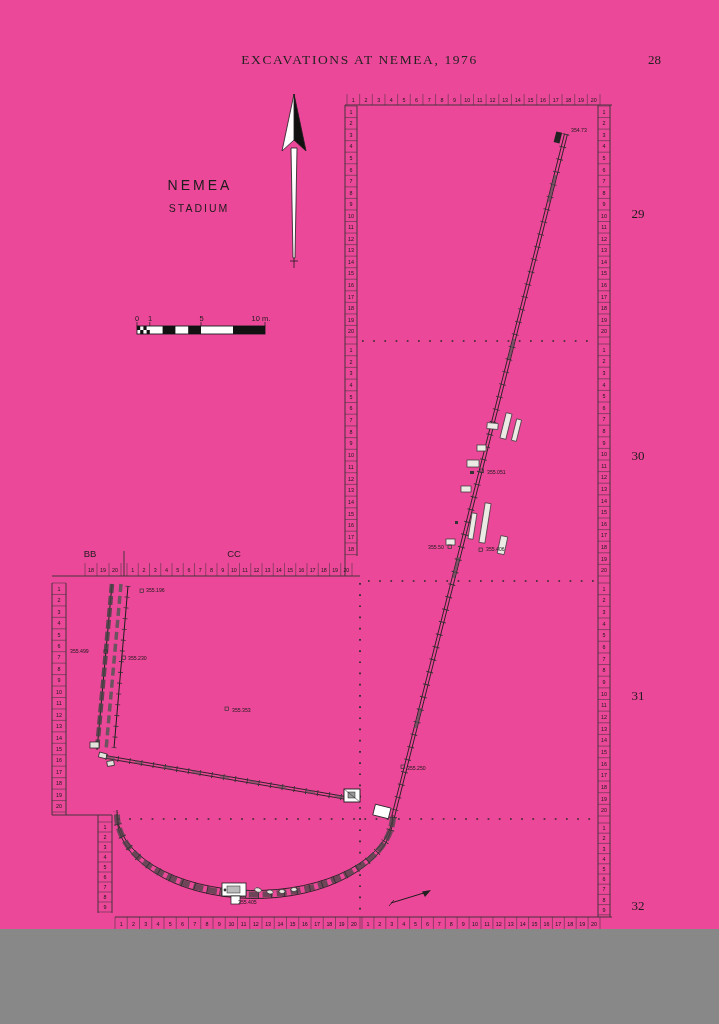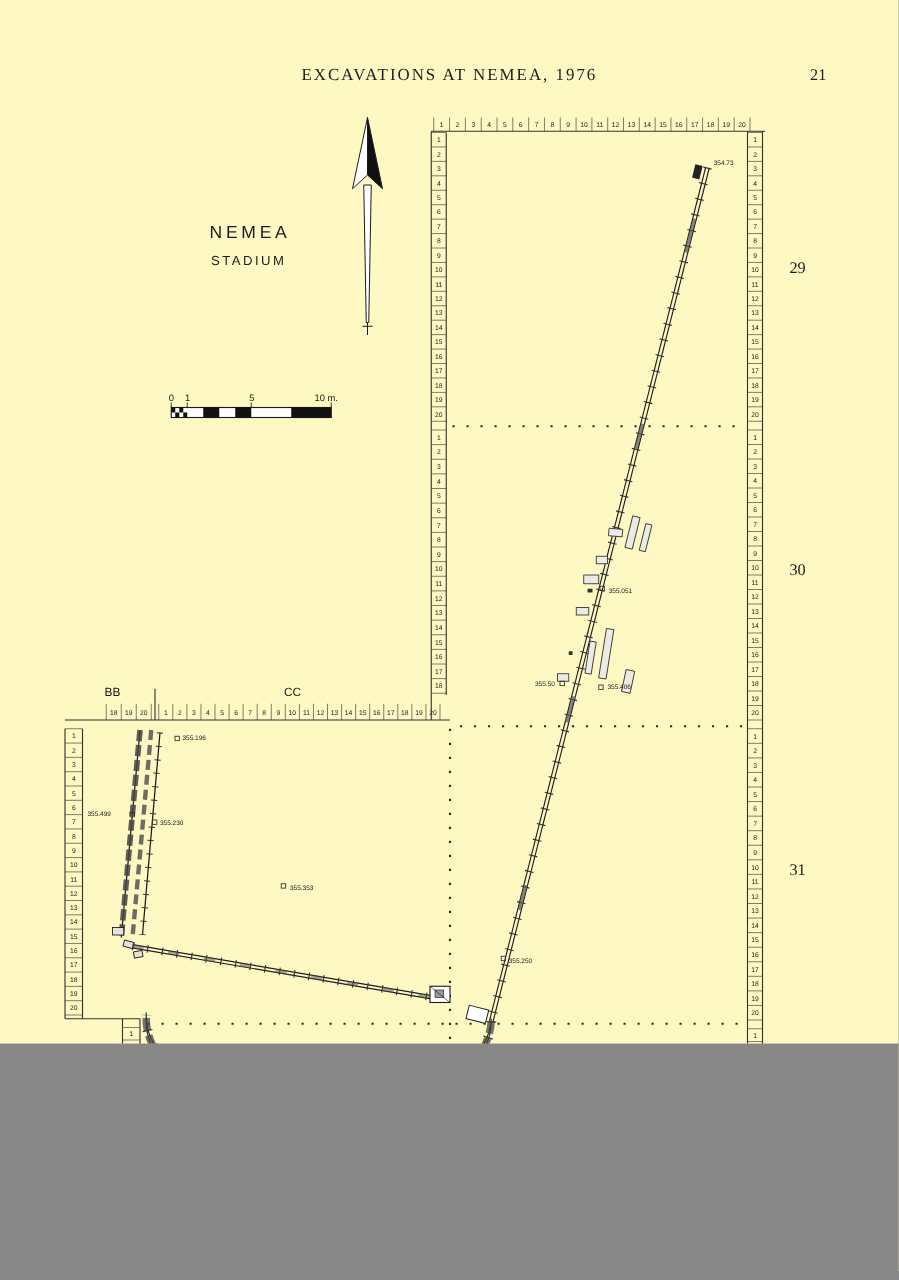--- a/index.html
+++ b/index.html
@@ -1,20 +1,20 @@
 <!DOCTYPE html>
 <html><head>
 <meta charset="utf-8">
 <style>
   html,body{margin:0;padding:0;background:#888;}
   .page{
     position:relative;
-    width:719px;height:835px;
+    width:719px;height:929px;
     margin:0 auto;
-    background:#fef9c3;
+    background:#ec4899;
     font-family:"Liberation Serif", serif;
     color:#1c1c1c;
     overflow:hidden;
   }
   .header{position:absolute;top:52px;left:0;width:100%;height:20px;}
   .header .title{
     display:block;text-align:center;
     font-size:13.5px;letter-spacing:1.6px;color:#222;
   }
   .header .pagenum{
@@ -29,21 +29,21 @@
   svg text{font-family:"Liberation Sans", sans-serif;fill:#1c1c1c;}
   .serifText{font-family:"Liberation Serif", serif;}
 </style>
 </head>
 <body>
 
 <div class="page">
 
   <div class="header">
     <span class="title">EXCAVATIONS AT NEMEA, 1976</span>
-    <span class="pagenum">21</span>
+    <span class="pagenum">28</span>
   </div>
 
   <svg width="719" height="1024" viewBox="0 0 719 1024">
 
     <g stroke="#1c1c1c">
       <polygon points="294,94 306,151 294,140" fill="#111" stroke-width="0.8"></polygon>
       <polygon points="294,94 282,151 294,140" fill="#fff" stroke-width="0.8"></polygon>
       <polygon points="291,148 297,148 295,258 293,258" fill="#fff" stroke-width="0.8"></polygon>
       <line x1="290" y1="261" x2="298" y2="261" stroke-width="0.8"></line>
       <line x1="294" y1="258" x2="294" y2="268" stroke-width="0.8"></line>

